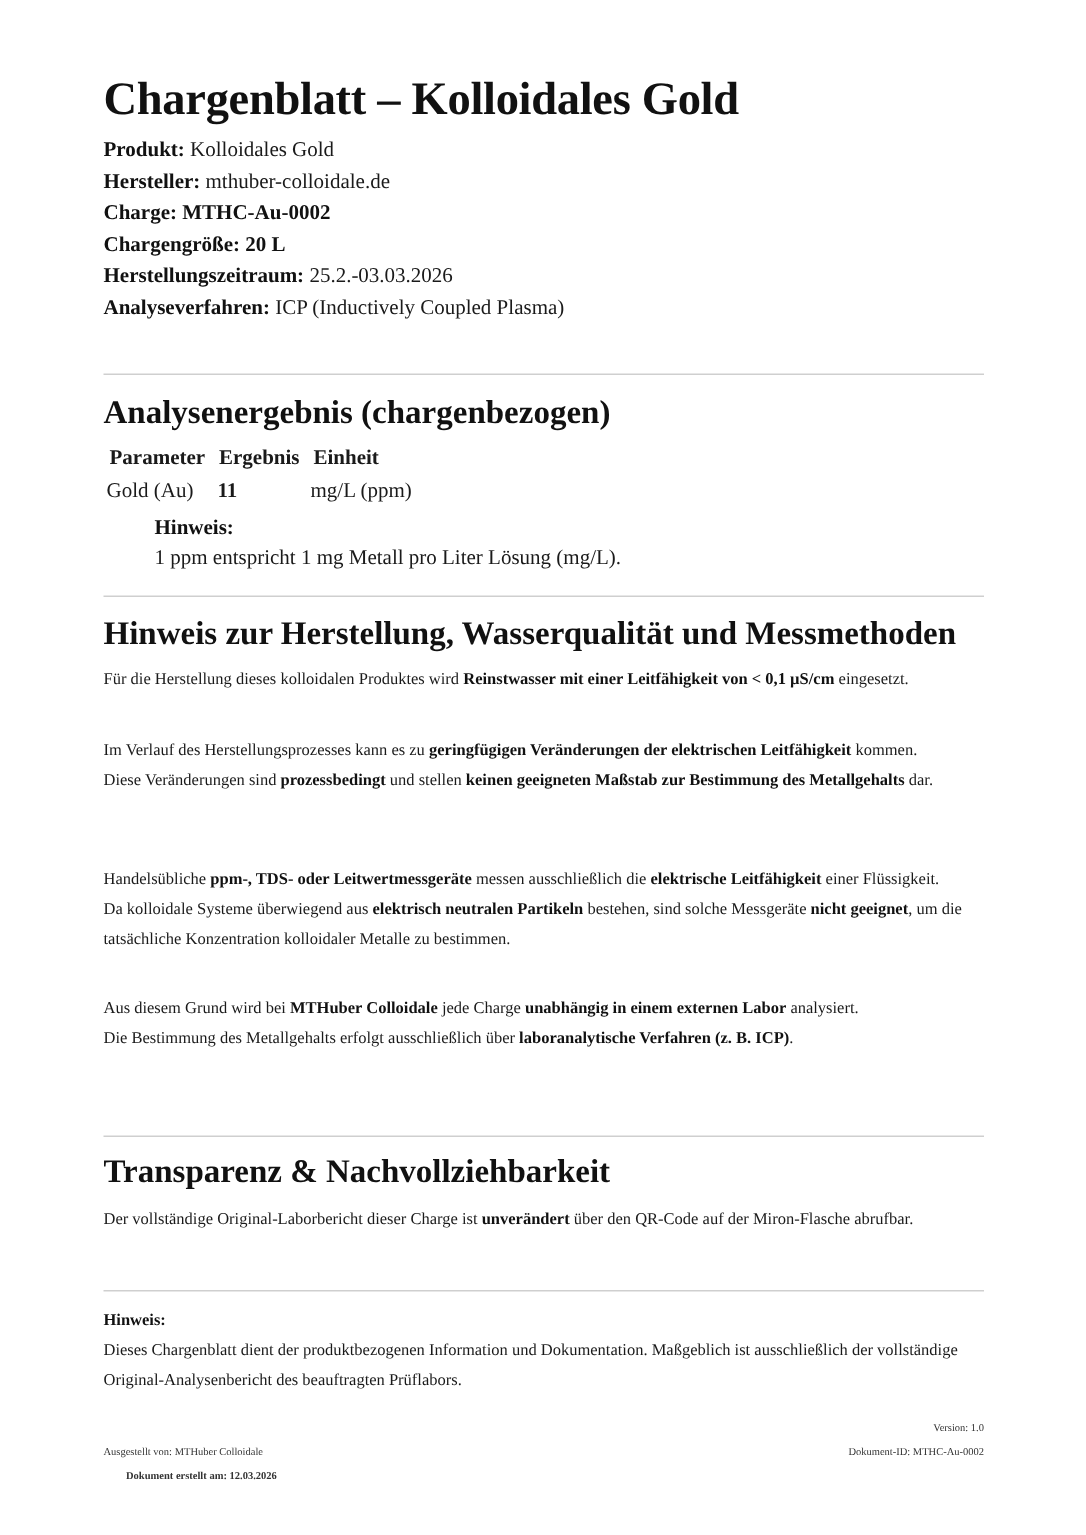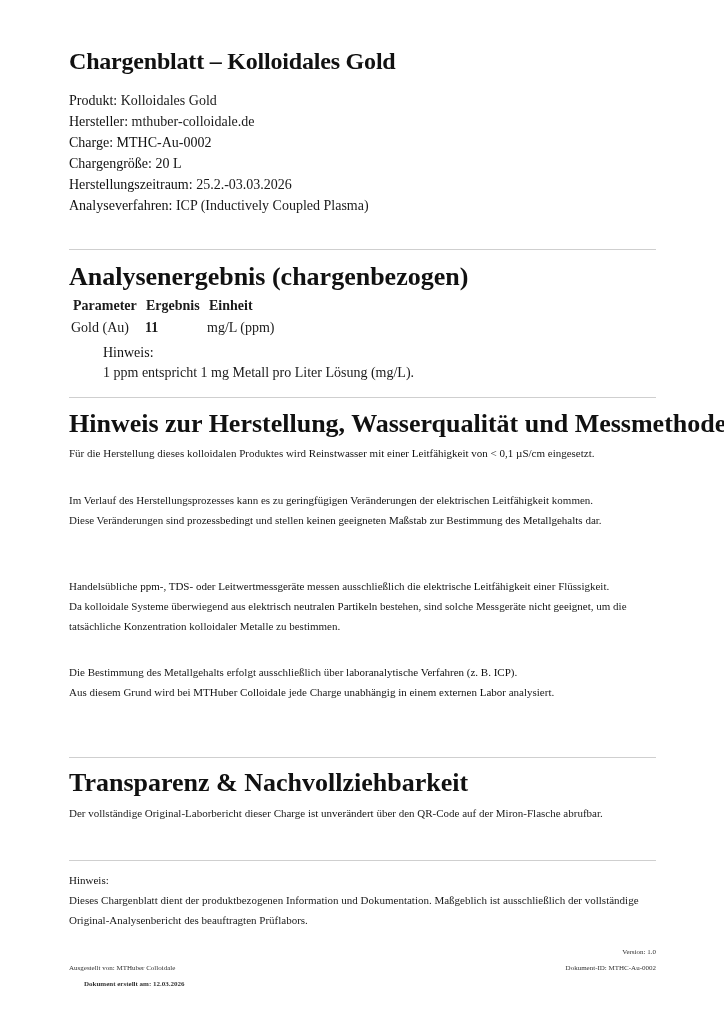--- a/index.html
+++ b/index.html
@@ -4,28 +4,28 @@
 <style>
   html, body { margin: 0; padding: 0; background: #ffffff; }
   body {
     width: 724px; height: 1023px; overflow: hidden; position: relative;
     font-family: "Liberation Serif", "DejaVu Serif", serif;
     color: #1a1a1a;
   }
   .page { position: absolute; left: 69px; top: 0; width: 587px; }
   h1 {
     margin: 0; position: absolute; top: 48px; left: 0;
-    font-size: 24px; font-weight: bold; color: #111; white-space: nowrap; letter-spacing: -0.2px;
+    font-size: 31px; font-weight: bold; color: #111; white-space: nowrap; letter-spacing: -0.2px;
   }
   .meta { position: absolute; top: 90px; left: 0; font-size: 14px; line-height: 21px; }
   .meta-row { white-space: nowrap; }
-  b { font-weight: normal; color: #111; }
+  b { font-weight: bold; color: #111; }
   .hr { position: absolute; left: 0; width: 587px; height: 0; border-top: 1px solid #cfcfcf; }
   h2 {
-    margin: 0; position: absolute; left: 0; font-size: 26px; font-weight: bold; color: #111; white-space: nowrap;
+    margin: 0; position: absolute; left: 0; font-size: 22px; font-weight: bold; color: #111; white-space: nowrap;
   }
   .table { position: absolute; left: 0; top: 298px; font-size: 14px; }
   .th { position: absolute; font-weight: bold; white-space: nowrap; top: 0; }
   .td { position: absolute; white-space: nowrap; top: 22px; }
   .note { position: absolute; left: 34px; top: 343px; font-size: 14px; line-height: 20px; white-space: nowrap; }
   .para { position: absolute; left: 0; width: 580px; font-size: 11px; line-height: 20px; }
   .para p { margin: 0; }
   .footer { position: absolute; font-size: 7px; color: #333; white-space: nowrap; }
 </style>
 </head>
@@ -73,22 +73,22 @@
     <p><span>Im Verlauf des Herstellungsprozesses kann es zu </span><b>geringfügigen Veränderungen der elektrischen Leitfähigkeit</b><span> kommen.</span></p>
     <p><span>Diese Veränderungen sind </span><b>prozessbedingt</b><span> und stellen </span><b>keinen geeigneten Maßstab zur Bestimmung des Metallgehalts</b><span> dar.</span></p>
   </div>
 
   <div class="para" style="top:576px;">
     <p><span>Handelsübliche </span><b>ppm-, TDS- oder Leitwertmessgeräte</b><span> messen ausschließlich die </span><b>elektrische Leitfähigkeit</b><span> einer Flüssigkeit.</span></p>
     <p><span>Da kolloidale Systeme überwiegend aus </span><b>elektrisch neutralen Partikeln</b><span> bestehen, sind solche Messgeräte </span><b>nicht geeignet</b><span>, um die tatsächliche Konzentration kolloidaler Metalle zu bestimmen.</span></p>
   </div>
 
   <div class="para" style="top:662px;">
+    <p><span>Aus diesem Grund wird bei </span><b>MTHuber Colloidale</b><span> jede Charge </span><b>unabhängig in einem externen Labor</b><span> analysiert.</span></p>
     <p><span>Die Bestimmung des Metallgehalts erfolgt ausschließlich über </span><b>laboranalytische Verfahren (z. B. ICP)</b><span>.</span></p>
-    <p><span>Aus diesem Grund wird bei </span><b>MTHuber Colloidale</b><span> jede Charge </span><b>unabhängig in einem externen Labor</b><span> analysiert.</span></p>
   </div>
 
   <div class="hr" style="top:757px;"></div>
 
   <h2 style="top:768px;">Transparenz &amp; Nachvollziehbarkeit</h2>
 
   <div class="para" style="top:803px;">
     <p><span>Der vollständige Original-Laborbericht dieser Charge ist </span><b>unverändert</b><span> über den QR-Code auf der Miron-Flasche abrufbar.</span></p>
   </div>
 

